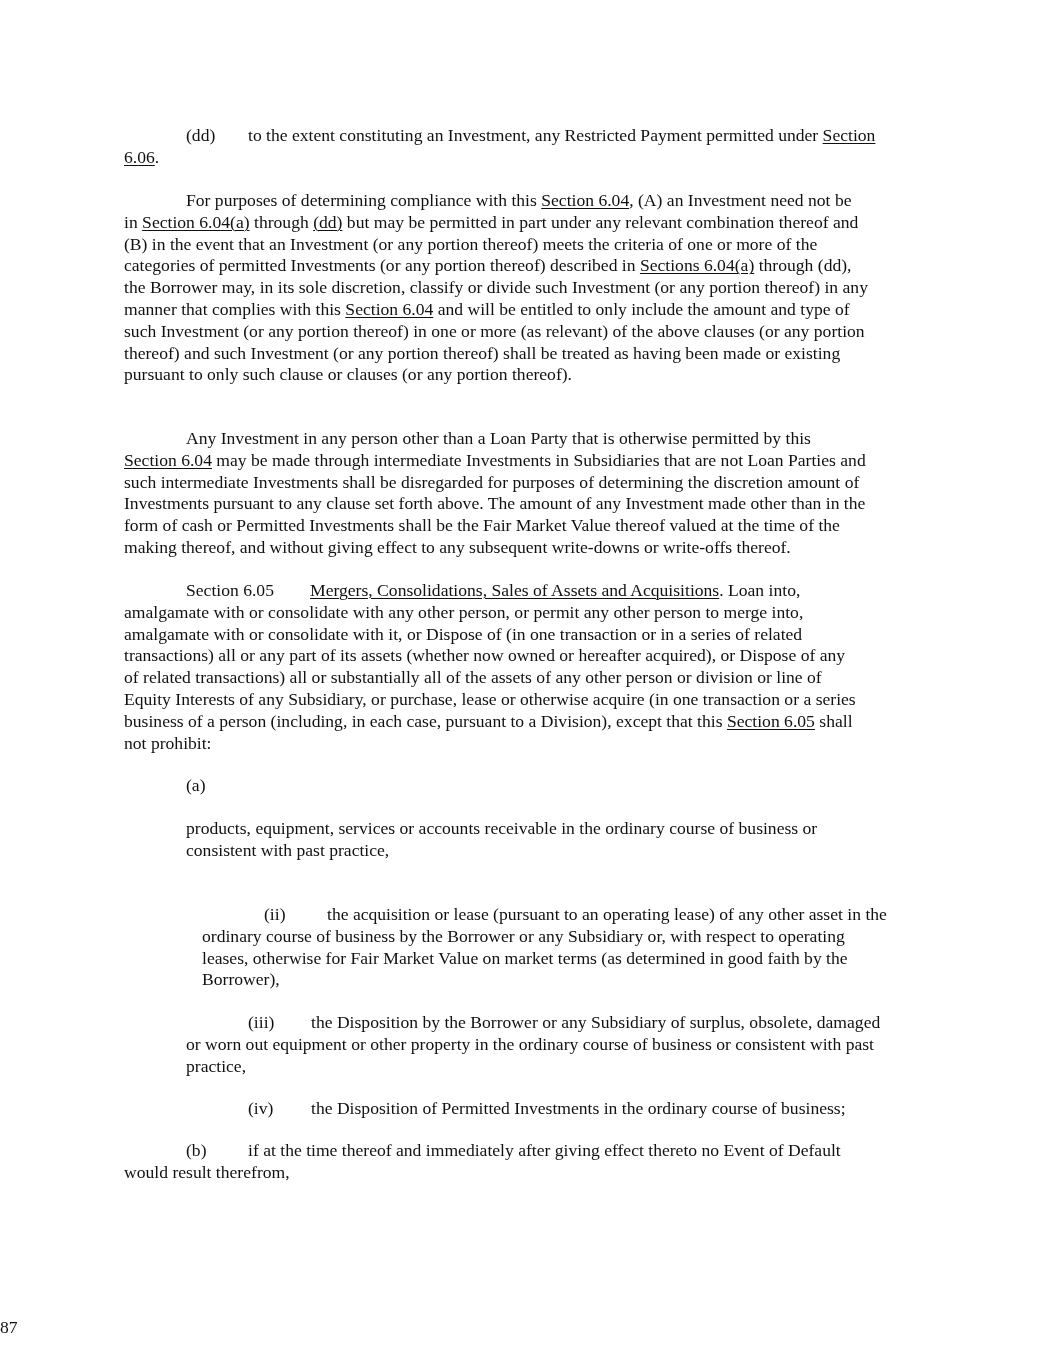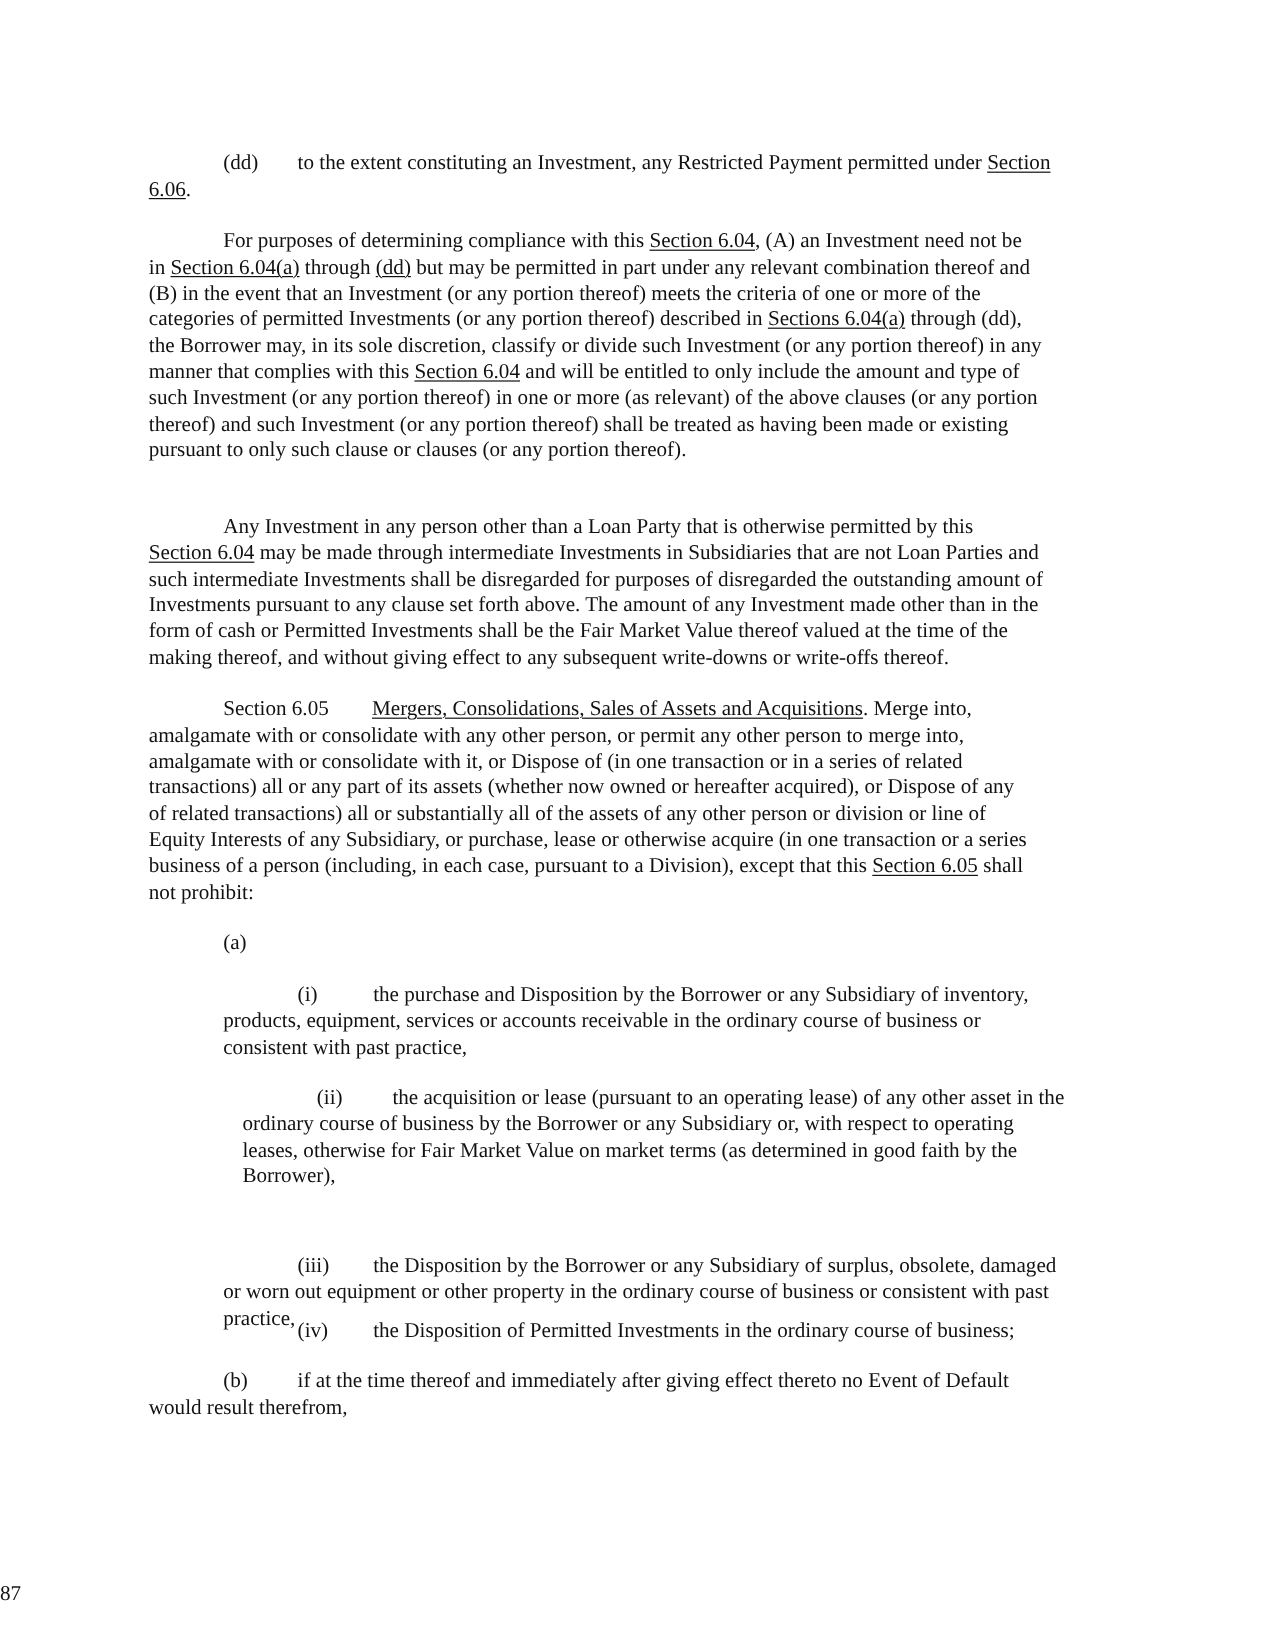--- a/index.html
+++ b/index.html
@@ -35,55 +35,54 @@
     <span class="line">the Borrower may, in its sole discretion, classify or divide such Investment (or any portion thereof) in any</span>
     <span class="line"><span>manner that complies with this </span><span class="u">Section 6.04</span><span> and will be entitled to only include the amount and type of</span></span>
     <span class="line">such Investment (or any portion thereof) in one or more (as relevant) of the above clauses (or any portion</span>
     <span class="line">thereof) and such Investment (or any portion thereof) shall be treated as having been made or existing</span>
     <span class="line">pursuant to only such clause or clauses (or any portion thereof).</span>
   </div>
 
   <div class="blk" style="top:428px;">
     <span class="line"><span class="ind"></span><span>Any Investment in any person other than a Loan Party that is otherwise permitted by this</span></span>
     <span class="line"><span class="u">Section 6.04</span><span> may be made through intermediate Investments in Subsidiaries that are not Loan Parties and</span></span>
-    <span class="line">such intermediate Investments shall be disregarded for purposes of disregarded the outstanding amount of</span>
+    <span class="line">such intermediate Investments shall be disregarded for purposes of determining the discretion amount of</span>
     <span class="line">Investments pursuant to any clause set forth above. The amount of any Investment made other than in the</span>
     <span class="line">form of cash or Permitted Investments shall be the Fair Market Value thereof valued at the time of the</span>
     <span class="line">making thereof, and without giving effect to any subsequent write-downs or write-offs thereof.</span>
   </div>
 
   <div class="blk" style="top:580px;">
-    <span class="line"><span class="ind"></span><span class="lbl" style="width:124px">Section 6.05</span><span class="u">Mergers, Consolidations, Sales of Assets and Acquisitions</span><span>.  Merge into,</span></span>
+    <span class="line"><span class="ind"></span><span class="lbl" style="width:124px">Section 6.05</span><span class="u">Mergers, Consolidations, Sales of Assets and Acquisitions</span><span>.  Loan into,</span></span>
     <span class="line">amalgamate with or consolidate with any other person, or permit any other person to merge into,</span>
     <span class="line">amalgamate with or consolidate with it, or Dispose of (in one transaction or in a series of related</span>
     <span class="line">transactions) all or any part of its assets (whether now owned or hereafter acquired), or Dispose of any</span>
     <span class="line">of related transactions) all or substantially all of the assets of any other person or division or line of</span>
     <span class="line">Equity Interests of any Subsidiary, or purchase, lease or otherwise acquire (in one transaction or a series</span>
     <span class="line"><span>business of a person (including, in each case, pursuant to a Division), except that this </span><span class="u">Section 6.05</span><span> shall</span></span>
     <span class="line">not prohibit:</span>
   </div>
 
   <div class="blk" style="top:775px;">
     <span class="line"><span class="ind"></span><span>(a)</span></span>
   </div>
 
   <div class="sub" style="top:818px;">
-    <span class="line"><span class="ind"></span><span class="lbl" style="width:63px">(i)</span><span>the purchase and Disposition by the Borrower or any Subsidiary of inventory,</span></span>
     <span class="line">products, equipment, services or accounts receivable in the ordinary course of business or</span>
     <span class="line">consistent with past practice,</span>
   </div>
 
   <div class="sub" style="top:904px;margin-left:16px;">
     <span class="line"><span class="ind"></span><span class="lbl" style="width:63px">(ii)</span><span>the acquisition or lease (pursuant to an operating lease) of any other asset in the</span></span>
     <span class="line">ordinary course of business by the Borrower or any Subsidiary or, with respect to operating</span>
     <span class="line">leases, otherwise for Fair Market Value on market terms (as determined in good faith by the</span>
     <span class="line">Borrower),</span>
   </div>
 
-  <div class="sub" style="top:1012px;margin-top:32px;">
+  <div class="sub" style="top:1012px;">
     <span class="line"><span class="ind"></span><span class="lbl" style="width:63px">(iii)</span><span>the Disposition by the Borrower or any Subsidiary of surplus, obsolete, damaged</span></span>
     <span class="line">or worn out equipment or other property in the ordinary course of business or consistent with past</span>
     <span class="line">practice,</span>
   </div>
 
   <div class="sub" style="top:1098px;">
     <span class="line"><span class="ind"></span><span class="lbl" style="width:63px">(iv)</span><span>the Disposition of Permitted Investments in the ordinary course of business;</span></span>
   </div>
 
   <div class="blk" style="top:1140px;">

